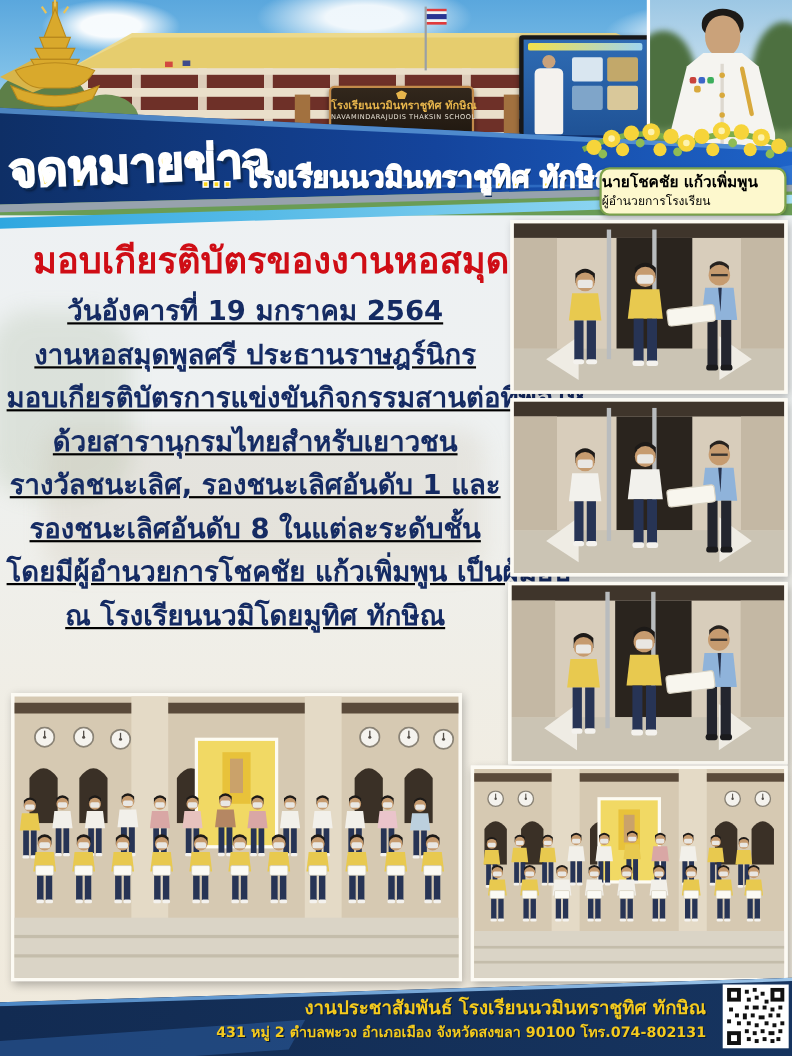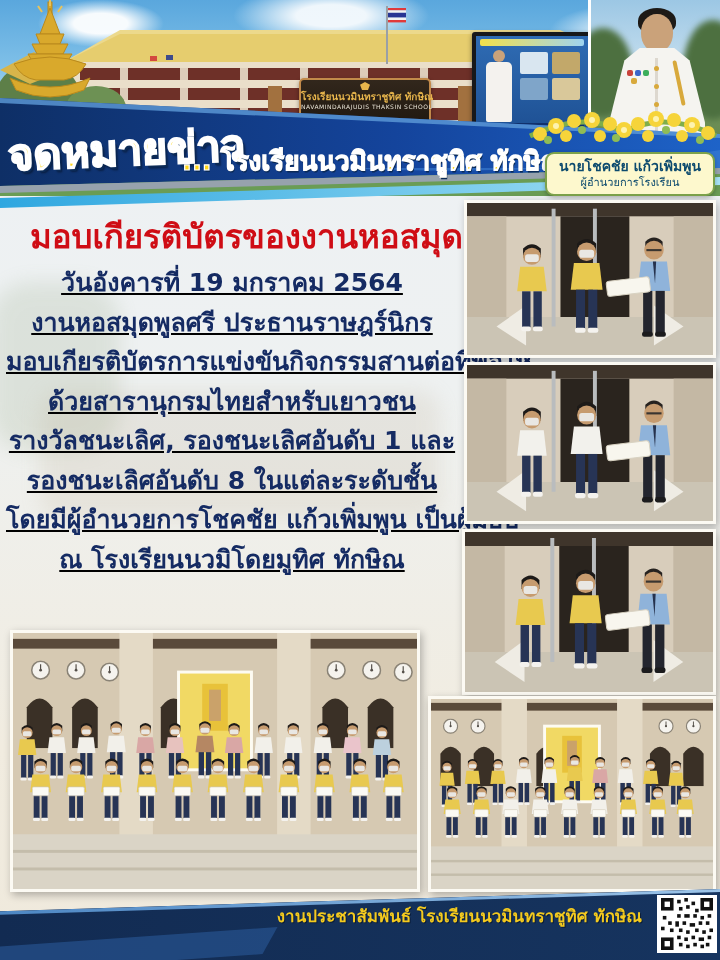--- a/index.html
+++ b/index.html
@@ -63,21 +63,21 @@
   #ribbon{left:0;top:0;width:720px;height:212px;pointer-events:none;}
   #newsletter-label{position:absolute;left:8px;top:116px;font-size:43px;font-weight:900;color:#ffd71c;
     transform:rotate(-2.4deg);-webkit-text-stroke:2px #fff;white-space:nowrap;
     text-shadow:2px 3px 0 #0b2a56,3px 4px 2px rgba(0,0,0,.4);}
   #newsletter-suffix{position:absolute;left:182px;top:140px;font-size:26px;font-weight:800;color:#ffd71c;
     -webkit-text-stroke:1.2px #fff;white-space:nowrap;text-shadow:1px 2px 0 #0b2a56;}
 
   
   #garland{left:526px;top:106px;}
   #director-badge{left:545px;top:152px;width:170px;height:44px;background:#fdf8cd;border:2px solid #7ca24b;
-    border-radius:9px;box-sizing:border-box;text-align:center;color:#0c4a6e;box-shadow:0 2px 4px rgba(0,0,0,.25);}
+    border-radius:9px;box-sizing:border-box;text-align:left;color:#000000;box-shadow:0 2px 4px rgba(0,0,0,.25);}
   #badge-name{font-size:14px;font-weight:800;line-height:20px;margin-top:2px;white-space:nowrap;}
   #badge-title{font-size:11px;font-weight:400;line-height:13px;white-space:nowrap;}
 
   
   #watermark-green{left:-10px;top:282px;width:130px;height:170px;background:#7d9468;opacity:.16;filter:blur(10px);border-radius:40px;}
   #watermark-building{left:40px;top:390px;width:400px;height:130px;background:#b9a98e;opacity:.17;filter:blur(10px);border-radius:20px;}
   #headline{left:30px;top:210px;font-size:33px;font-weight:800;color:#cf0d15;white-space:nowrap;text-align:right;}
   #body-lines{left:6px;top:263px;width:452px;text-decoration:underline;}
   #body-lines .ln{height:39.5px;line-height:39.5px;text-align:center;font-size:25px;font-weight:700;color:#152b63;white-space:nowrap;}
 
@@ -513,20 +513,21 @@
         <use href="#stu-c" width="40" height="110" transform="translate(220,88) scale(0.58)" style="color:#e8c94f"></use>
         <use href="#stu-c" width="40" height="110" transform="translate(248,88) scale(0.58)" style="color:#e8c94f"></use>
       </g>
     </svg>
   </div>
 
   <div id="footer" class="abs">
     <div class="edge"></div>
     <div class="streak"></div>
     <div id="footer-line1">งานประชาสัมพันธ์  โรงเรียนนวมินทราชูทิศ ทักษิณ</div>
+    <div id="footer-line2">431 หมู่ 2 ตำบลพะวง อำเภอเมือง จังหวัดสงขลา 90100 โทร.074-802131</div>
     <div id="qr">
       <svg viewBox="0 0 29 29" width="54" height="52">
         <rect width="29" height="29" fill="#fff"></rect>
         <g fill="#111">
           <rect x="0" y="0" width="7" height="7"></rect>
             <rect x="22" y="0" width="7" height="7"></rect>
             <rect x="0" y="22" width="7" height="7"></rect>
           <rect x="2" y="2" width="3" height="3" fill="#fff"></rect>
             <rect x="24" y="2" width="3" height="3" fill="#fff"></rect>
             <rect x="2" y="24" width="3" height="3" fill="#fff"></rect>

